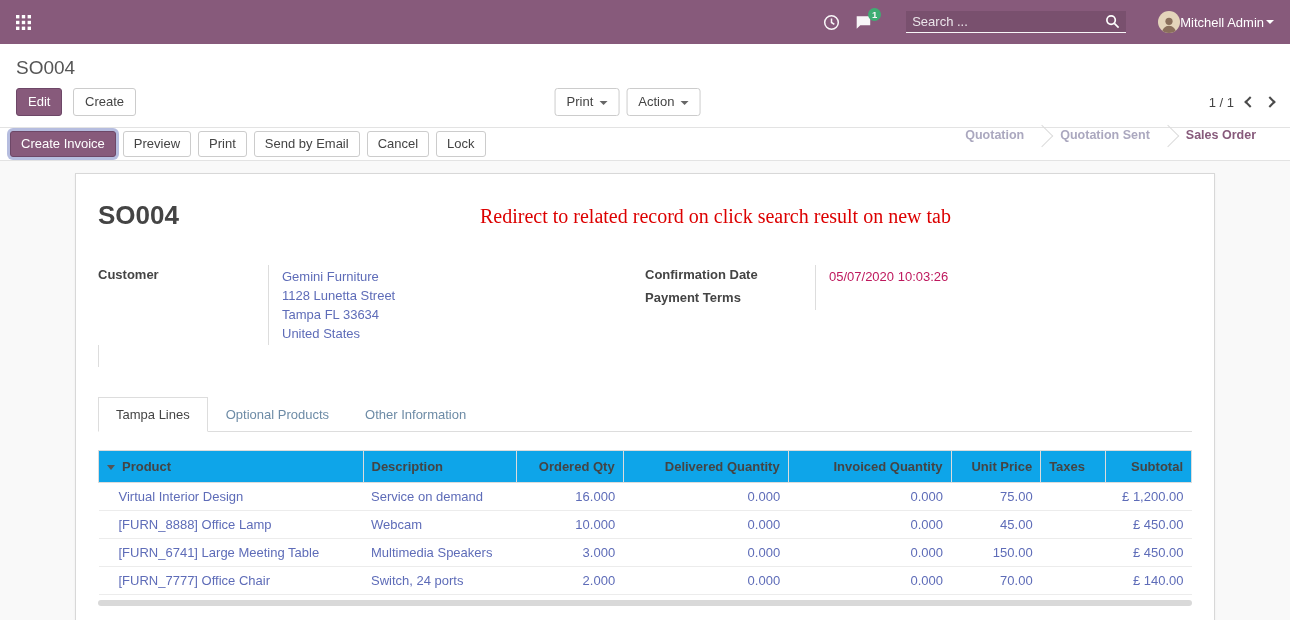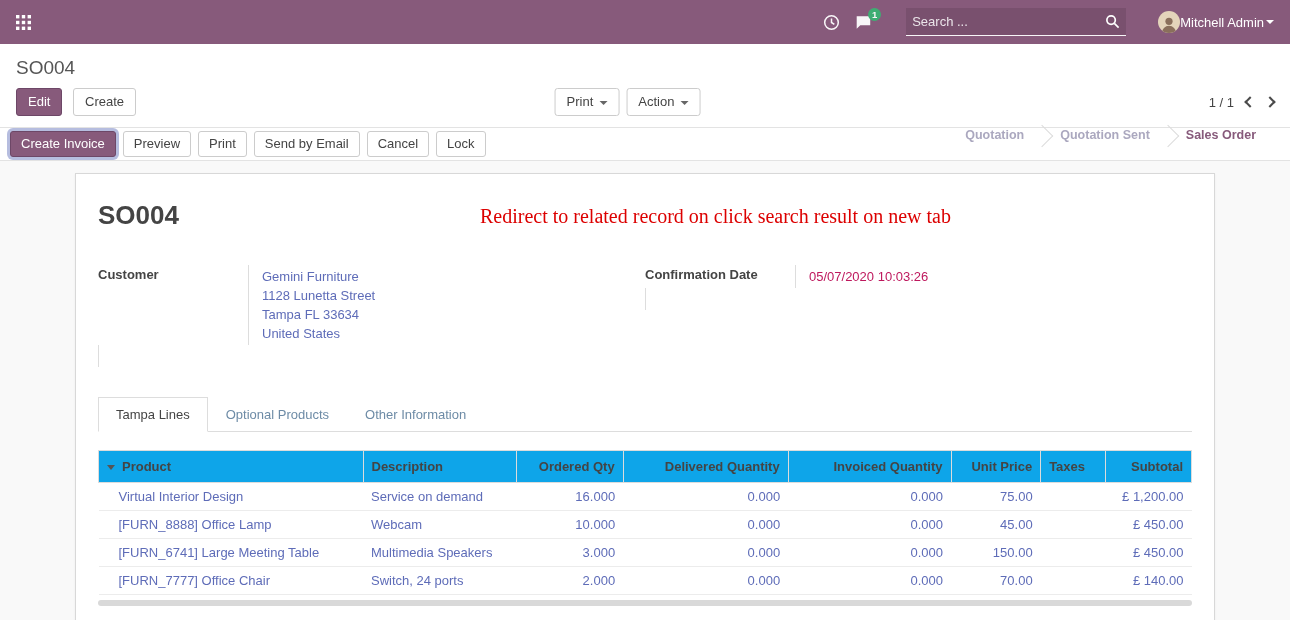--- a/index.html
+++ b/index.html
@@ -15,21 +15,21 @@
     display:flex; align-items:center; padding:0 16px; color:#fff; gap:14px;
   }
   .apps-icon { display:inline-flex; cursor:pointer; }
   .nav-spacer { flex:1; }
   .nav-icon { display:inline-flex; align-items:center; cursor:pointer; position:relative; opacity:.95; }
   .badge {
     position:absolute; top:-6px; right:-9px; background:var(--badge,#3bb273);
     color:#fff; font-size:9.5px; line-height:1; padding:2px 4px 1.5px; border-radius:8px; font-weight:700;
   }
   .nav-search {
-    display:flex; align-items:center; width:220px; height:28px;
+    display:flex; align-items:center; width:220px; height:22px;
     background:rgba(0,0,0,.10); border-bottom:1px solid rgba(255,255,255,.95);
     padding:0 6px; margin:0 18px 0 20px;
   }
   .nav-search input {
     flex:1; background:transparent; border:0; outline:0; color:#fff; font-size:13px;
     font-family:"Liberation Sans", sans-serif;
   }
   .nav-search input::placeholder { color:rgba(255,255,255,.85); }
   .user-menu { display:flex; align-items:center; cursor:pointer; }
   .avatar {
@@ -89,21 +89,21 @@
   }
   .sheet-head { display:flex; align-items:flex-start; }
   .sheet-title { font-size:26px; font-weight:700; color:#444; }
   .annotation {
     flex:1; text-align:center; font-family:"Liberation Serif", serif;
     font-size:20px; color:var(--annotation,#dc0000); padding:5px 0 0 60px;
   }
 
   .groups { display:flex; margin-top:34px; }
   .group { width:50%; }
-  .frow { display:flex; }
+  .frow { display:flex;gap:20px; }
   .flabel { width:150px; font-weight:700; color:#444; padding:2px 10px 2px 0; font-size:13px; }
   .fvalue {
     flex:1; border-left:1px solid #ddd; padding:2px 0 2px 13px;
     min-height:22px; font-size:13px; color:#be185d; line-height:19px;
   }
   .fvalue.link { color:var(--link,#5E6CB8); cursor:pointer; }
 
   
   .tabs { display:flex; border-bottom:1px solid #ddd; margin-top:30px; }
   .tab {
@@ -253,20 +253,21 @@
           <div class="fvalue"></div>
         </div>
       </div>
 
       <div class="group">
         <div class="frow">
           <div class="flabel">Confirmation Date</div>
           <div class="fvalue">05/07/2020 10:03:26</div>
         </div>
         <div class="frow">
+          <div class="flabel">Payment Terms</div>
           <div class="fvalue"></div>
         </div>
       </div>
     </div>
 
     <div class="tabs">
       <div class="tab active">Tampa Lines</div>
       <div class="tab">Optional Products</div>
       <div class="tab">Other Information</div>
     </div>

